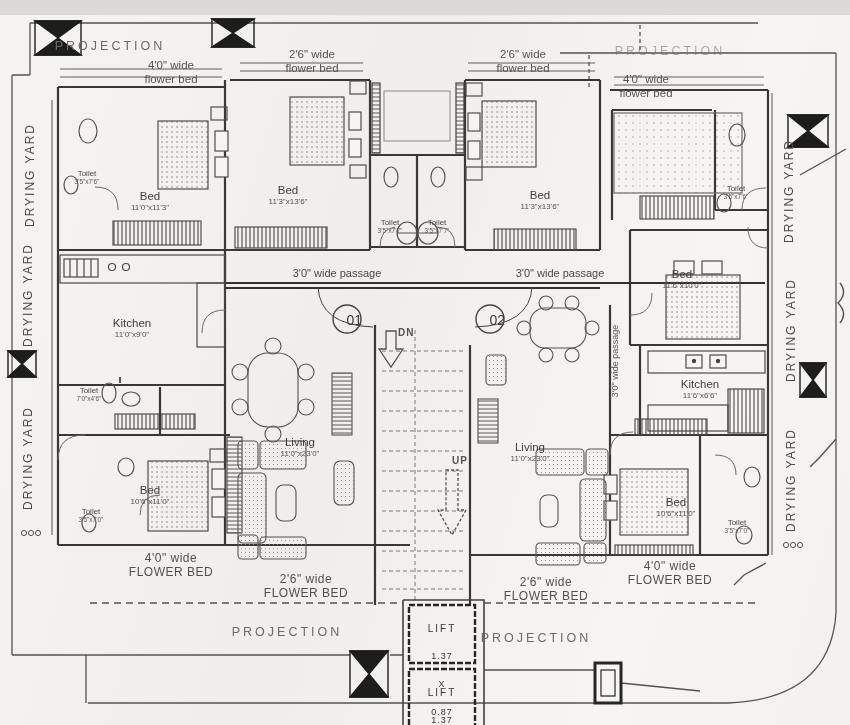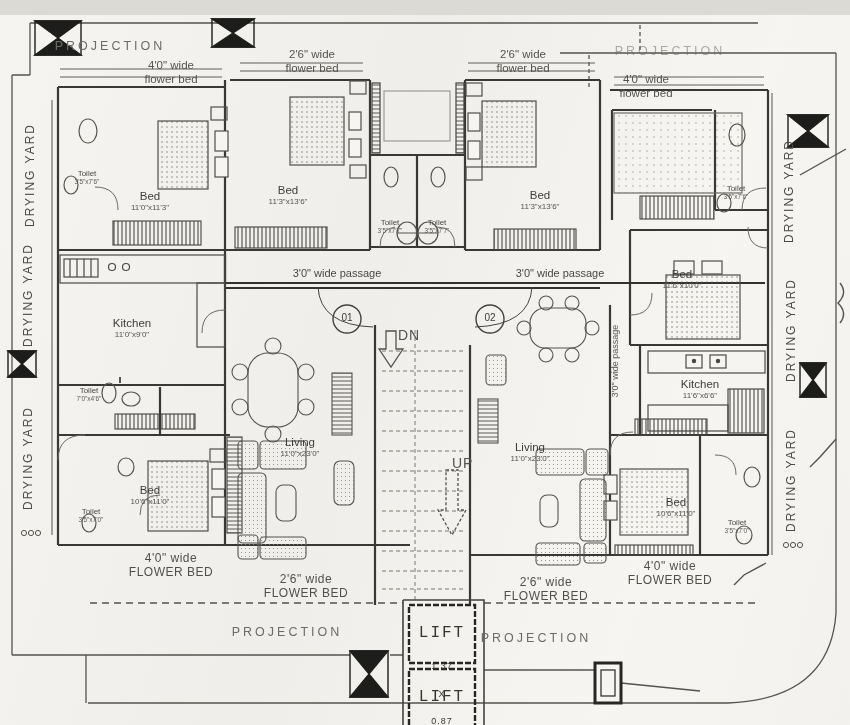--- a/index.html
+++ b/index.html
@@ -11,24 +11,24 @@
   .proj{font-size:12.5px;letter-spacing:3px;color:#6b6b68;}
   .fb{font-size:11.5px;color:#55534f;}
   .fbB{font-size:12px;letter-spacing:.5px;color:#52504c;}
   .vert{transform:rotate(-90deg);transform-origin:center center;font-size:12px;letter-spacing:2px;color:#4c4a46;width:110px;height:14px;}
   .vertp{transform:rotate(-90deg);transform-origin:center center;font-size:9px;color:#5a5855;width:100px;height:12px;}
   .room .nm{display:block;font-size:11.5px;color:#403e3b;}
   .room .dim{display:block;font-size:8px;color:#55534f;}
   .roomS .nm{display:block;font-size:8px;color:#4a4846;}
   .roomS .dim{display:block;font-size:6.5px;color:#5d5b58;}
   .pass{font-size:11px;color:#4a4846;}
-  .unit{font-size:10px;color:#3d3b38;}
-  .updn{font-size:14px;letter-spacing:1px;color:#54524e;text-align:left;}
+  .unit{font-size:14px;color:#3d3b38;text-align:right;}
+  .updn{font-size:10px;letter-spacing:1px;color:#54524e;text-align:left;font-weight:bold;}
   .lift{font-size:9px;line-height:1.55;letter-spacing:1px;color:#38362f;}
-  .lift .ln{display:block;font-size:16px;letter-spacing:2px;font-family:Liberation Mono, monospace;}
+  .lift .ln{display:block;font-size:10px;letter-spacing:2px;}
 </style>
 </head>
 <body>
 
 <div class="plan">
 
 <svg width="850" height="725" viewBox="0 0 850 725">
   <defs>
     <pattern id="dots" width="5" height="5" patternUnits="userSpaceOnUse">
           <circle cx="2" cy="2" r="0.7" fill="#6f6d69"></circle>

